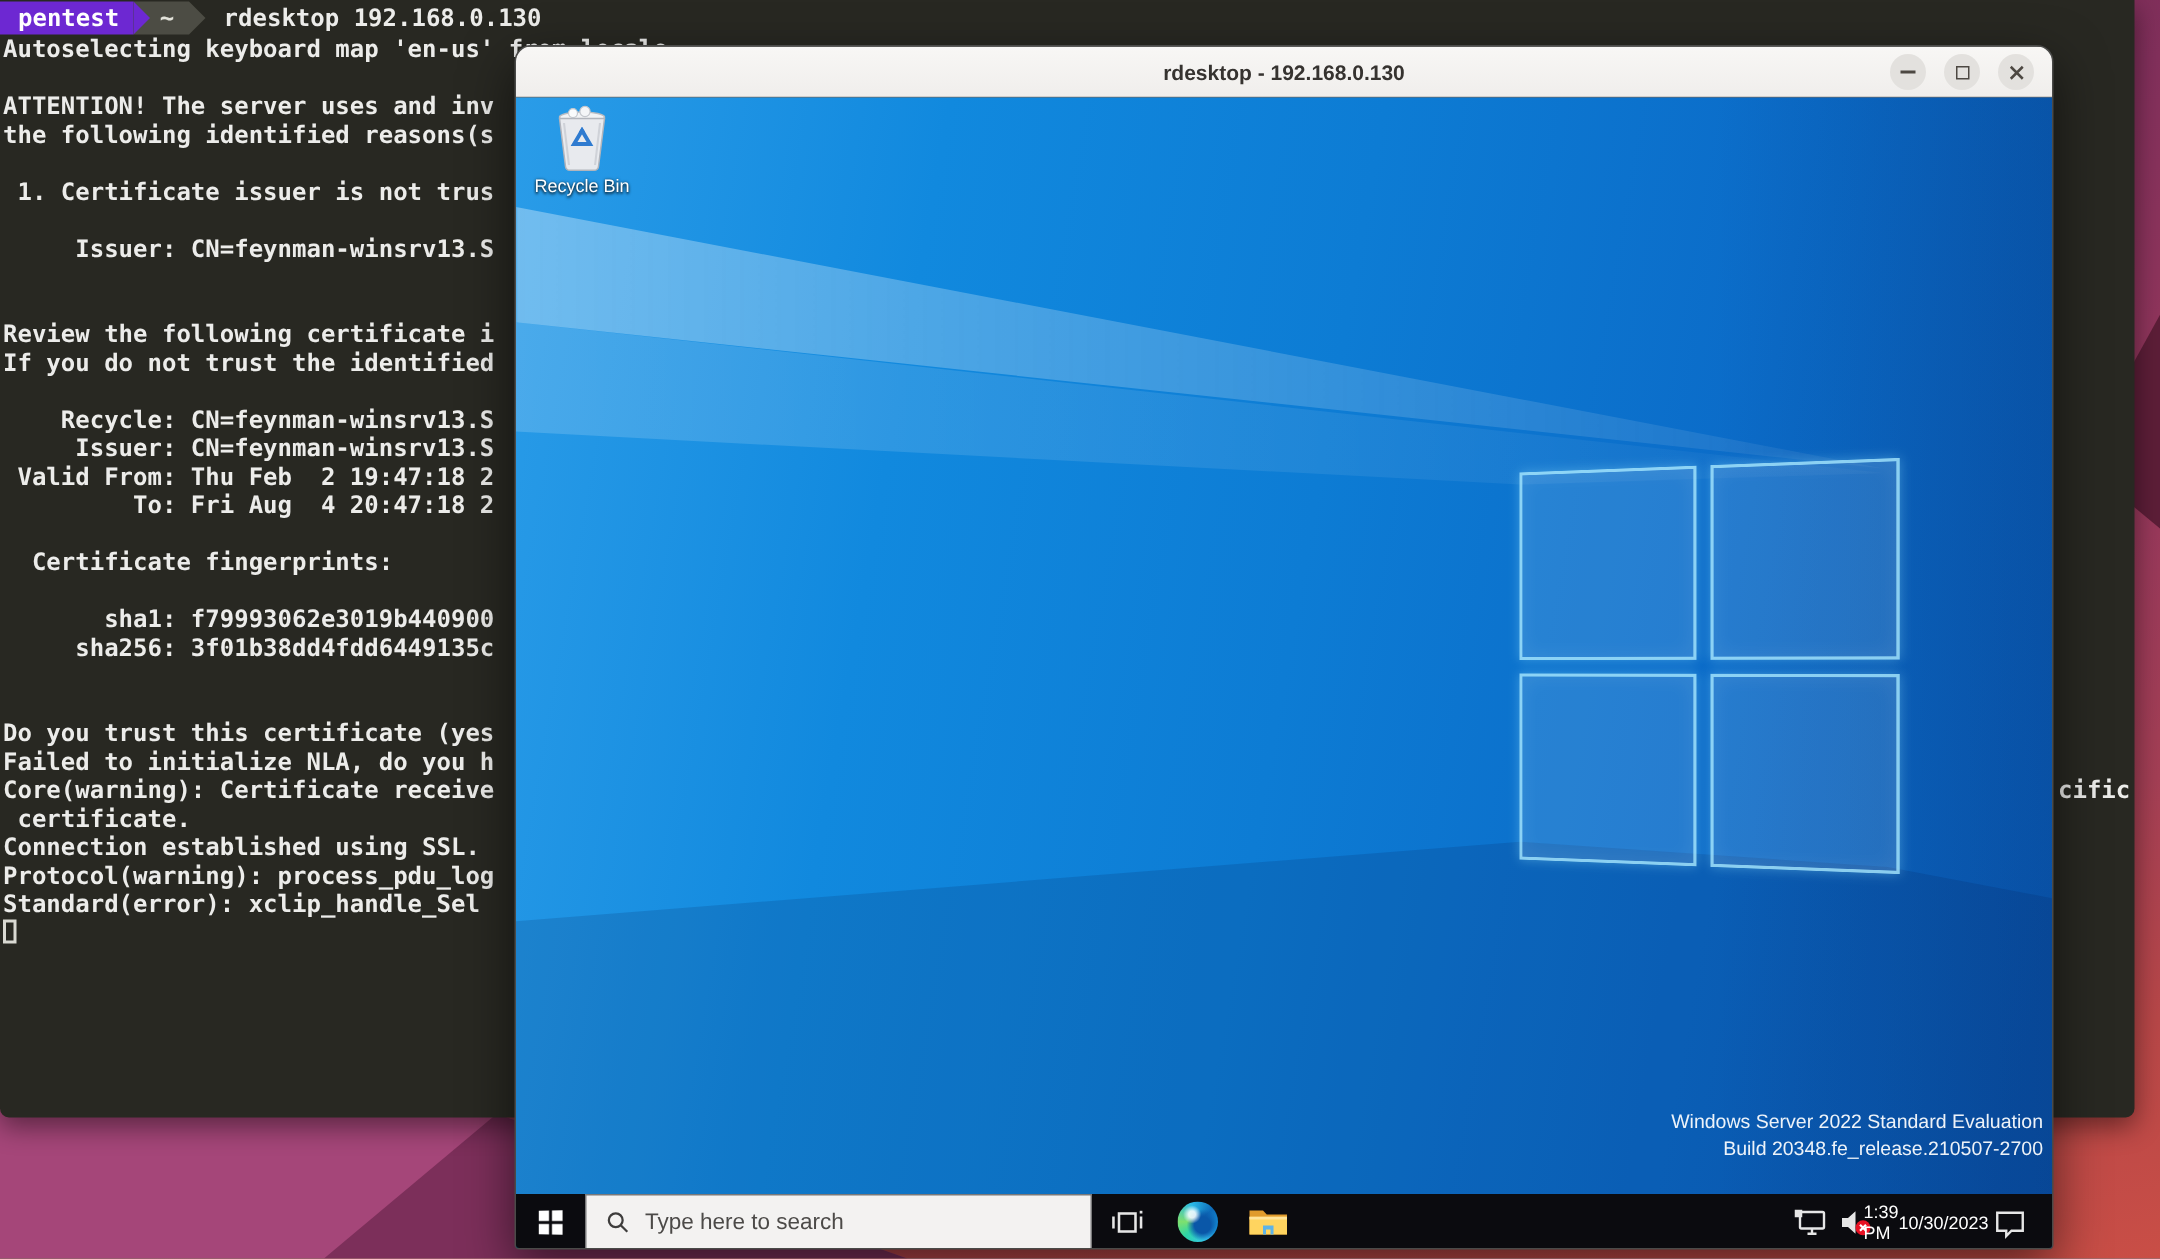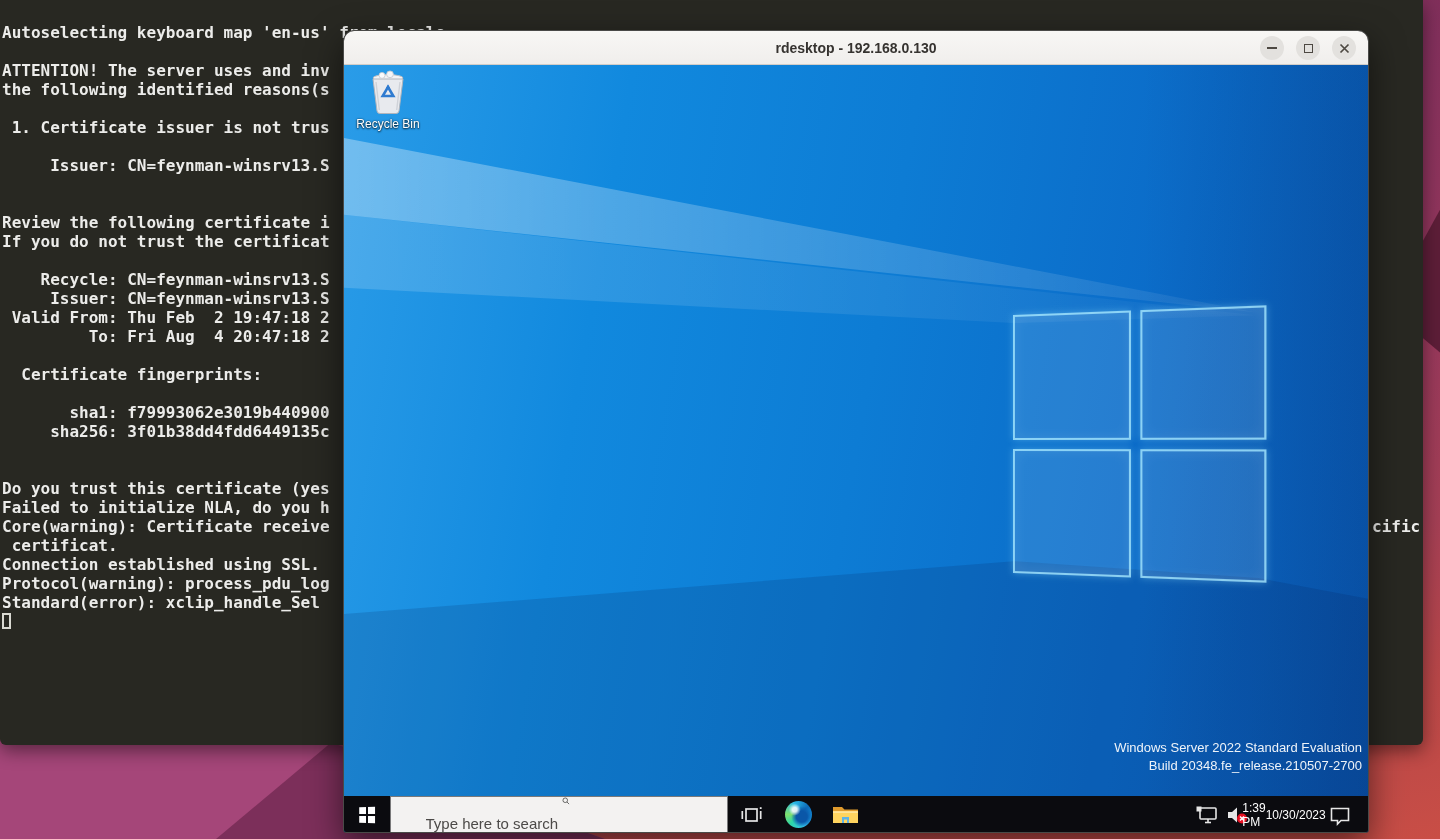--- a/index.html
+++ b/index.html
@@ -63,21 +63,21 @@
 
   .desktop-icon { position:absolute; left:8px; top:5px; width:72px; text-align:center; cursor:default; }
   .bin-svg { display:block; margin:0 auto; }
   .icon-label { margin-top:1px; font-size:12px; color:#fff; text-shadow:0 1px 2px rgba(0,0,0,.8), 0 0 2px rgba(0,0,0,.6); }
 
   .watermark { position:absolute; right:6px; top:674px; width:420px; text-align:right;
     font-size:13px; line-height:17.5px; color:rgba(255,255,255,.93); }
 
   
   .taskbar { position:absolute; left:0; bottom:0; width:1024px; height:37px; background:#0b0b0f; }
-  .tbcell { position:absolute; top:0; height:37px; display:flex; align-items:center; justify-content:center;flex-direction:column; }
+  .tbcell { position:absolute; top:0; height:37px; display:flex; align-items:center; justify-content:center; }
   .tb-start { left:0; width:46px; }
   .win-flag { display:grid; grid-template-columns:7px 7px; grid-template-rows:7px 7px; gap:2px;
     transform:perspective(70px) rotateY(-8deg); }
   .win-flag i { background:#fff; display:block; }
   .tb-search { left:46px; width:338px; background:#f3f2f1; border:1px solid #79797a; justify-content:flex-start; padding-left:13px; gap:10px; }
   .tb-search input { border:none; outline:none; background:transparent; font-size:15px; width:280px;
     font-family:"Liberation Sans",sans-serif; color:#1f1e1d; }
   .tb-search input::placeholder { color:#4c4a48; opacity:1; }
   .tb-tv { left:384px; width:47px; } .tb-edge { left:431px; width:47px; } .tb-folder { left:478px; width:47px; }
   .edge-icon { width:27px; height:27px; border-radius:50%;
@@ -90,49 +90,58 @@
   .tray-action { left:976px; width:40px; }
 </style>
 </head>
 <body>
 
 <div class="facet f1"></div>
 <div class="facet f2"></div>
 <div class="facet f3"></div>
 
 <div class="terminal">
+  <div class="prompt-line">
+    <span class="badge-user">pentest</span>
+    <span class="dirwrap">
+      <span class="arr-user"></span>
+      <span class="badge-dir">~</span>
+    </span>
+    <span class="arr-dir"></span>
+    <span class="prompt-cmd">rdesktop 192.168.0.130</span>
+  </div>
   <div class="term-lines">
       <div class="term-line">Autoselecting keyboard map 'en-us' from locale</div>
       <div class="term-line"></div>
       <div class="term-line">ATTENTION! The server uses and inv</div>
       <div class="term-line">the following identified reasons(s</div>
       <div class="term-line"></div>
       <div class="term-line"> 1. Certificate issuer is not trus</div>
       <div class="term-line"></div>
       <div class="term-line">     Issuer: CN=feynman-winsrv13.S</div>
       <div class="term-line"></div>
       <div class="term-line"></div>
       <div class="term-line">Review the following certificate i</div>
-      <div class="term-line">If you do not trust the certificat</div>
+      <div class="term-line">If you do not trust the identified</div>
       <div class="term-line"></div>
       <div class="term-line">    Recycle: CN=feynman-winsrv13.S</div>
       <div class="term-line">     Issuer: CN=feynman-winsrv13.S</div>
       <div class="term-line"> Valid From: Thu Feb  2 19:47:18 2</div>
       <div class="term-line">         To: Fri Aug  4 20:47:18 2</div>
       <div class="term-line"></div>
       <div class="term-line">  Certificate fingerprints:</div>
       <div class="term-line"></div>
       <div class="term-line">       sha1: f79993062e3019b440900</div>
       <div class="term-line">     sha256: 3f01b38dd4fdd6449135c</div>
       <div class="term-line"></div>
       <div class="term-line"></div>
       <div class="term-line">Do you trust this certificate (yes</div>
       <div class="term-line">Failed to initialize NLA, do you h</div>
       <div class="term-line">Core(warning): Certificate receive</div>
-      <div class="term-line"> certificat.</div>
+      <div class="term-line"> certificate.</div>
       <div class="term-line">Connection established using SSL.</div>
       <div class="term-line">Protocol(warning): process_pdu_log</div>
       <div class="term-line">Standard(error): xclip_handle_Sel</div>
     </div>
   <span class="overflow-frag">cific</span>
   <div class="term-cursor"></div>
 </div>
 
 <div class="rdp-window">
   <div class="titlebar">

